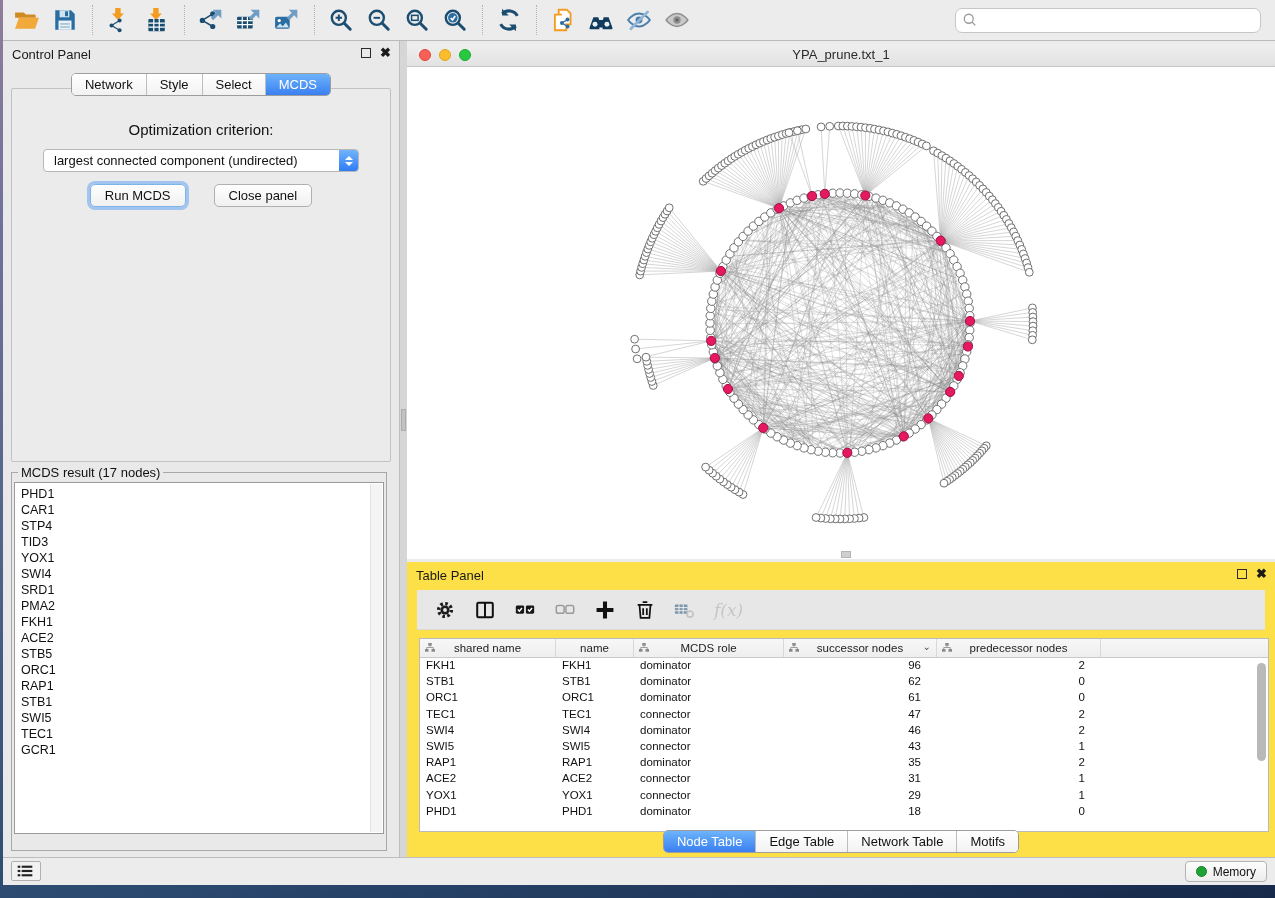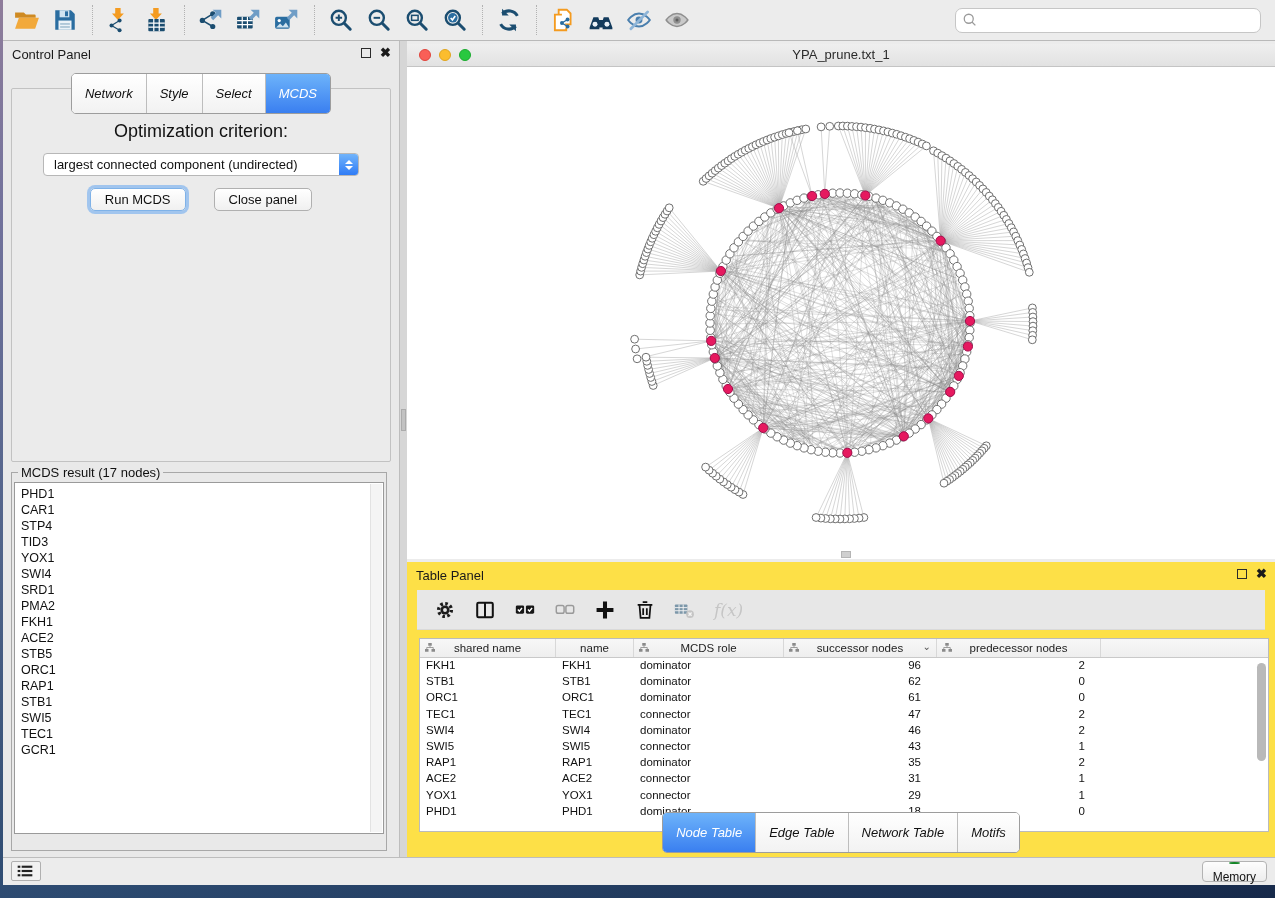--- a/index.html
+++ b/index.html
@@ -22,27 +22,27 @@
   
   #control-panel{position:absolute;left:0;top:41px;width:397px;bottom:27px;background:#e9e9e9;
     border-right:1px solid #bdbdbd;box-sizing:border-box;}
   .panel-titlebar{height:26px;position:relative;}
   .panel-title{position:absolute;left:9px;top:6px;font-size:13px;color:#1a1a1a;}
   .panel-wicons{position:absolute;right:8px;top:6px;display:flex;align-items:center;gap:9px;}
   .float-icon{width:8px;height:8px;border:1.5px solid #2b2b2b;display:inline-block;}
   .close-icon{font-size:13px;font-weight:bold;color:#1a1a1a;line-height:11px;}
   #cp-tabs{position:relative;z-index:2;display:flex;justify-content:center;margin-top:6px;}
   .seg{display:inline-flex;border-radius:5px;overflow:hidden;border:1px solid #9d9d9d;background:#fff;}
-  .seg .tab{padding:12px 13px;font-size:13px;color:#111;background:linear-gradient(#ffffff,#f2f2f2);
-    border-left:1px solid #bdbdbd;cursor:pointer;line-height:15px;font-style:italic;}
+  .seg .tab{padding:3px 13px;font-size:13px;color:#111;background:linear-gradient(#ffffff,#f2f2f2);
+    border-left:1px solid #bdbdbd;cursor:pointer;line-height:15px;}
   .seg .tab:first-child{border-left:none;}
   .seg .tab.active{background:linear-gradient(#6db3fa,#3a7ff0);color:#fff;}
   #cp-content{position:absolute;left:8px;right:8px;top:47px;height:372px;background:#ebebeb;
     border:1px solid #c2c2c2;border-radius:2px;z-index:1;}
-  #opt-label{text-align:center;margin-top:32px;font-size:18px;color:#111;}
+  #opt-label{text-align:center;margin-top:32px;font-size:15px;color:#111;}
   #dropdown{position:relative;width:316px;height:23px;margin:11px auto 0;background:#fff;
     border:1px solid #b7b7b7;border-radius:4px;box-sizing:border-box;cursor:pointer;}
   #dropdown-value{position:absolute;left:10px;top:3px;font-size:13px;color:#111;white-space:nowrap;}
   #dropdown-stepper{position:absolute;right:0;top:0;bottom:0;width:19px;border-radius:0 3px 3px 0;
     background:linear-gradient(#71b4fb,#2f7cf6);display:flex;flex-direction:column;align-items:center;justify-content:center;gap:2px;}
   .stp{width:0;height:0;border-left:4px solid transparent;border-right:4px solid transparent;}
   .stp.up{border-bottom:4px solid #fff;}
   .stp.dn{border-top:4px solid #fff;}
   #cp-buttons{display:flex;justify-content:center;gap:28px;margin-top:12px;}
   .mac-btn{height:23px;padding:0 14px;font-size:13px;color:#111;background:linear-gradient(#ffffff,#f0f0f0);
@@ -92,21 +92,21 @@
   .td.num{text-align:right;padding-right:16px;}
   #tbl-scroll{position:absolute;right:2px;top:24px;width:9px;height:98px;background:#b9b9b9;border-radius:5px;}
   #tp-tabs{position:absolute;left:0;right:0;bottom:5px;display:flex;justify-content:center;}
 
   
   #status-bar{position:absolute;left:0;right:0;bottom:0;height:27px;background:#ececec;border-top:1px solid #bdbdbd;}
   #list-btn{position:absolute;left:8px;top:3px;width:30px;height:20px;border:1px solid #b0b0b0;background:#f2f2f2;
     border-radius:2px;padding:1px 5px;cursor:pointer;}
   #list-btn svg{width:16px;height:14px;display:block;}
   #memory-btn{position:absolute;right:8px;top:3px;height:21px;border:1px solid #b3b3b3;border-radius:4px;
-    background:linear-gradient(#fdfdfd,#ededed);display:flex;align-items:center;gap:6px;padding:0 10px;font-size:12px;color:#111;cursor:pointer;flex-direction:column;}
+    background:linear-gradient(#fdfdfd,#ededed);display:flex;align-items:center;gap:6px;padding:0 10px;font-size:12px;color:#111;cursor:pointer;}
   #memory-dot{width:11px;height:11px;border-radius:50%;background:#1ea336;border:1px solid #148527;box-sizing:border-box;}
 </style>
 </head>
 <body>
 
 <div id="app">
 
   <div id="main-toolbar">
       <span class="tb-group">
         <button class="tb-btn"><span><svg viewBox="0 0 24 24">

